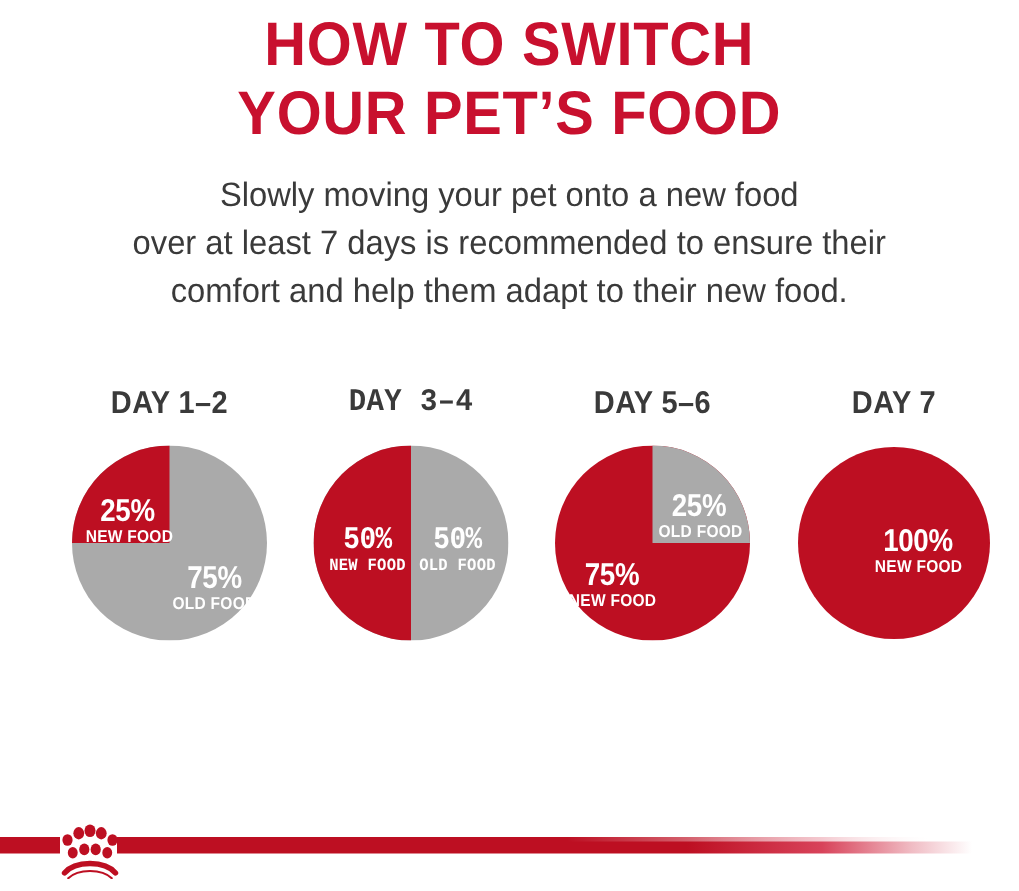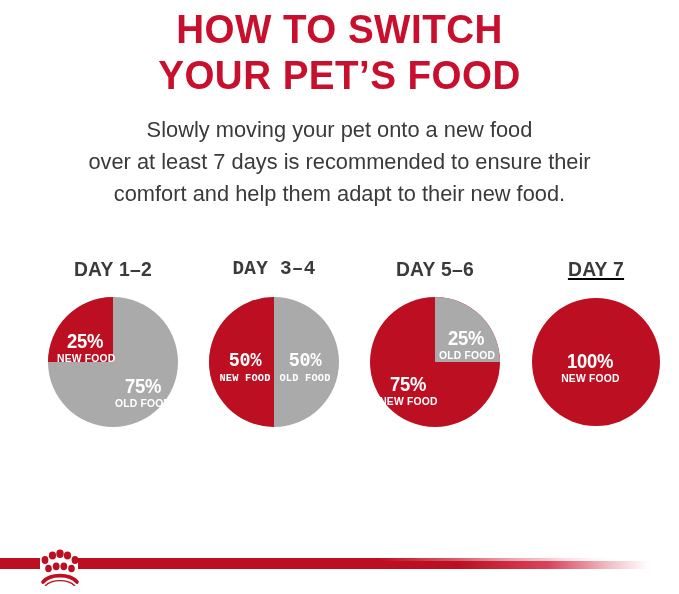--- a/index.html
+++ b/index.html
@@ -62,21 +62,21 @@
   .pie-block {
     position: absolute;
     top: 0;
     width: 160px;
     height: 190px;
     text-align: center;
   }
   .pie-block.p0 { left: 33px; }
   .pie-block.p1 { left: 194px; font-family: Liberation Mono, monospace; }
   .pie-block.p2 { left: 355px; }
-  .pie-block.p3 { left: 516px; text-decoration: underline; }
+  .pie-block.p3 { left: 516px; }
 
   .day-label {
     color: #3a3a3a;
     font-weight: bold;
     font-size: 21px;
     line-height: 22px;
     letter-spacing: 0.3px;
     transform: scaleX(0.92);
     transform-origin: center top;
     white-space: nowrap;
@@ -116,21 +116,21 @@
     transform: scaleX(0.9);
   }
 
   
   .cap-a { left: 6px;  top: 33px;  width: 62px; }   
   .cap-b { left: 62px; top: 78px;  width: 66px; }   
   .cap-c { left: 6px;  top: 53px;  width: 60px; }   
   .cap-d { left: 66px; top: 53px;  width: 60px; }   
   .cap-e { left: 66px; top: 30px;  width: 60px; }   
   .cap-f { left: 6px;  top: 76px;  width: 64px; }   
-  .cap-g { left: 27px; top: 53px;  width: 64px; }   
+  .cap-g { left: 49px; top: 53px;  width: 64px; }   
 
   
   .footer {
     position: absolute;
     left: 0;
     bottom: 0;
     width: 679px;
     height: 64px;
   }
   .rule-left {

